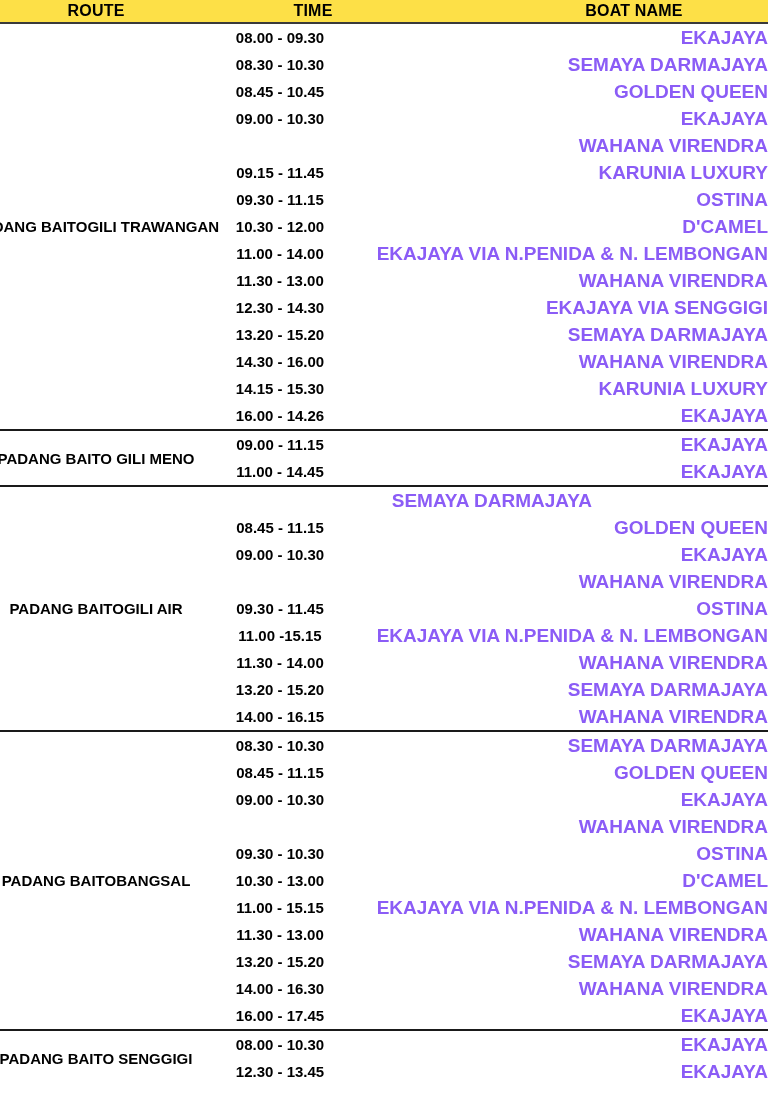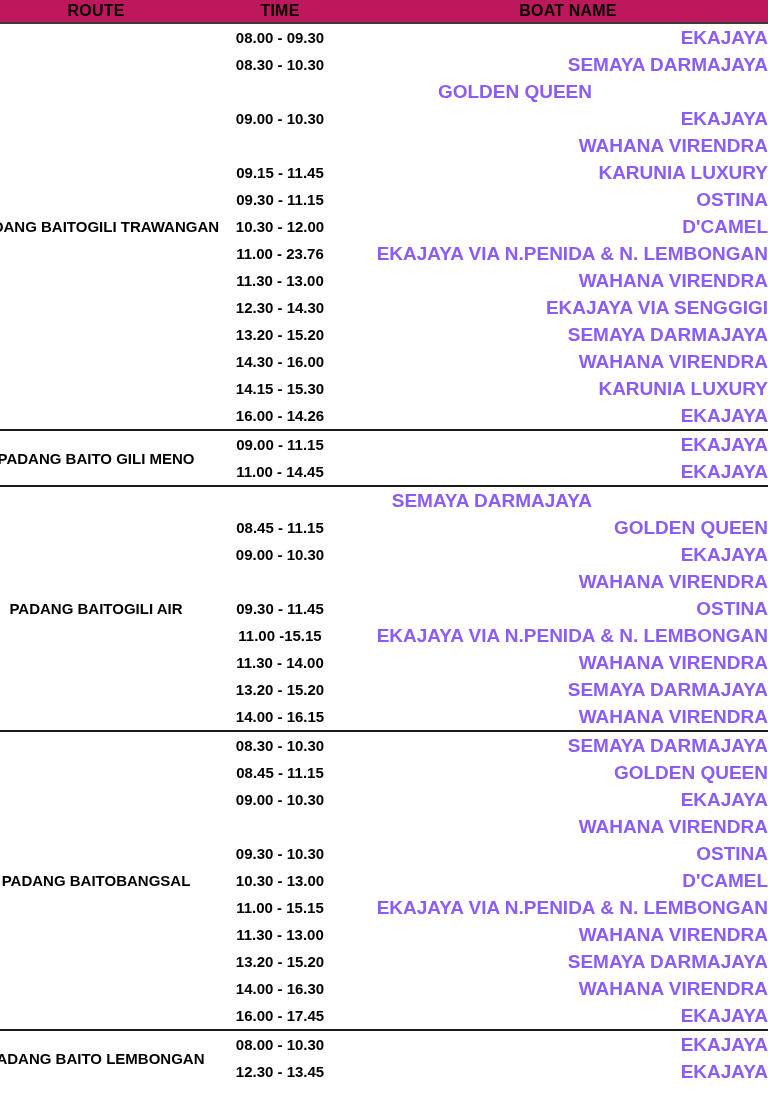--- a/index.html
+++ b/index.html
@@ -92,21 +92,21 @@
     white-space: nowrap;
     box-sizing: border-box;
   }
   .empty-cell { visibility: hidden; }
 </style>
 </head>
 <body>
 
 <div class="schedule">
 
-  <div class="header-bar" style="background: #be185d;">
+  <div class="header-bar" style="background: #fde047; gap: 33px;">
     <div class="header-cell col-route" style="color: rgb(0, 0, 0);">ROUTE</div>
     <div class="header-cell col-time" style="color: rgb(0, 0, 0);">TIME</div>
     <div class="header-cell col-boat" style="color: rgb(0, 0, 0);">BOAT NAME</div>
   </div>
 
   <div id="sections-host">
       <div class="section">
         <div class="route-cell col-route">
           <div class="route-line">PADANG BAI</div>
           <div class="route-line">TO</div>
@@ -115,20 +115,21 @@
         <div class="rows-wrap">
           <div class="row">
             <div class="time-cell col-time">08.00 - 09.30</div>
             <div class="boat-cell col-boat">EKAJAYA</div>
           </div>
           <div class="row">
             <div class="time-cell col-time">08.30 - 10.30</div>
             <div class="boat-cell col-boat">SEMAYA DARMAJAYA</div>
           </div>
           <div class="row">
+            <div class="time-cell col-time">08.45 - 10.45</div>
             <div class="boat-cell col-boat">GOLDEN QUEEN</div>
           </div>
           <div class="row">
             <div class="time-cell col-time">09.00 - 10.30</div>
             <div class="boat-cell col-boat">EKAJAYA</div>
           </div>
           <div class="row">
             <div class="time-cell col-time empty-cell"></div>
             <div class="boat-cell col-boat">WAHANA VIRENDRA</div>
           </div>
@@ -138,21 +139,21 @@
           </div>
           <div class="row">
             <div class="time-cell col-time">09.30 - 11.15</div>
             <div class="boat-cell col-boat">OSTINA</div>
           </div>
           <div class="row">
             <div class="time-cell col-time">10.30 - 12.00</div>
             <div class="boat-cell col-boat">D'CAMEL</div>
           </div>
           <div class="row">
-            <div class="time-cell col-time">11.00 - 23.76</div>
+            <div class="time-cell col-time">11.00 - 14.00</div>
             <div class="boat-cell col-boat">EKAJAYA VIA N.PENIDA &amp; N. LEMBONGAN</div>
           </div>
           <div class="row">
             <div class="time-cell col-time">11.30 - 13.00</div>
             <div class="boat-cell col-boat">WAHANA VIRENDRA</div>
           </div>
           <div class="row">
             <div class="time-cell col-time">12.30 - 14.30</div>
             <div class="boat-cell col-boat">EKAJAYA VIA SENGGIGI</div>
           </div>
@@ -283,21 +284,21 @@
           </div>
           <div class="row">
             <div class="time-cell col-time">16.00 - 17.45</div>
             <div class="boat-cell col-boat">EKAJAYA</div>
           </div>
         </div>
       </div>
       <div class="section">
         <div class="route-cell col-route">
           <div class="route-line">PADANG BAI</div>
-          <div class="route-line">TO LEMBONGAN</div>
+          <div class="route-line">TO SENGGIGI</div>
         </div>
         <div class="rows-wrap">
           <div class="row">
             <div class="time-cell col-time">08.00 - 10.30</div>
             <div class="boat-cell col-boat">EKAJAYA</div>
           </div>
           <div class="row">
             <div class="time-cell col-time">12.30 - 13.45</div>
             <div class="boat-cell col-boat">EKAJAYA</div>
           </div>

